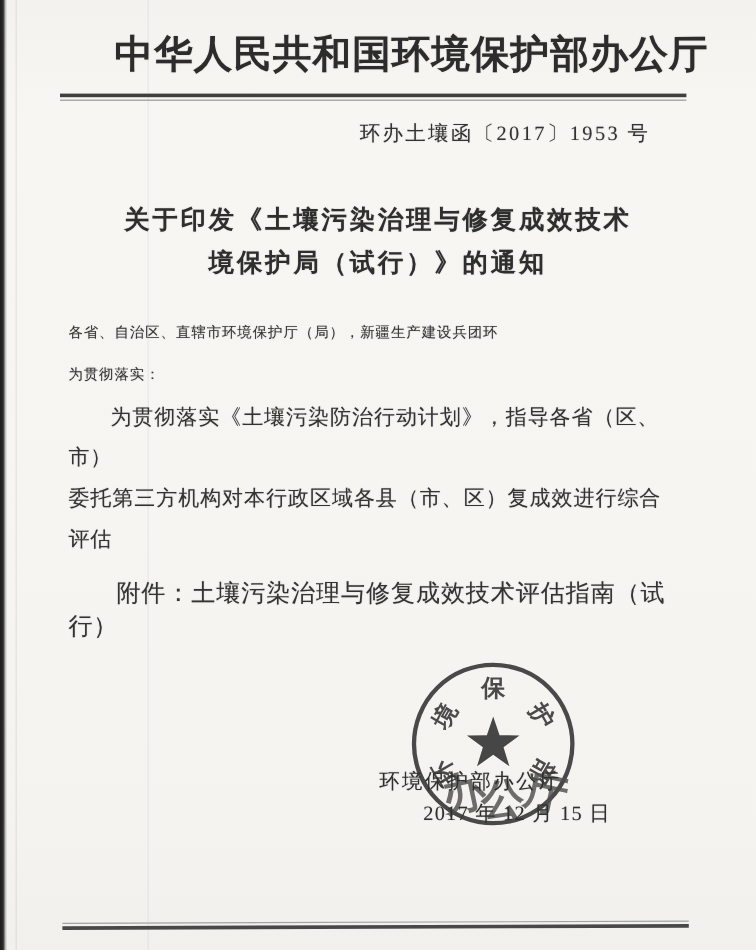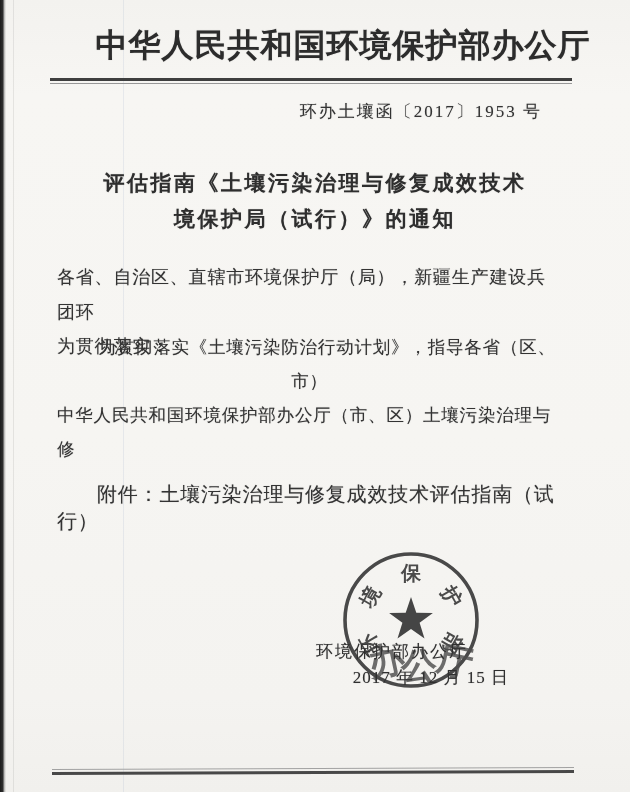--- a/index.html
+++ b/index.html
@@ -38,27 +38,27 @@
   }
   
   .notice-title{
     top:165px;left:0;width:100%;text-align:center;
     font-size:21px;font-weight:bold;letter-spacing:2.5px;line-height:36px;
     color:#2e2e2e;
   }
   
   .addressee{
     top:260px;left:57px;width:505px;
-    font-size:18px;letter-spacing:.8px;line-height:34.5px;color:#333;
+    font-size:12px;letter-spacing:.8px;line-height:34.5px;color:#333;
   }
   .body-para{
     top:330px;left:57px;width:505px;
     font-size:17.5px;letter-spacing:.8px;line-height:34px;color:#333;
   }
-  .body-para .line-indent{text-indent:2em;text-align:center;}
+  .body-para .line-indent{text-indent:2em;}
   .attachment{
     top:481px;left:57px;width:520px;text-indent:2em;
     font-size:20px;letter-spacing:.8px;color:#333;
   }
   
   .seal{position:absolute;left:329px;top:538px;}
   .seal text{font-family:"Liberation Serif","DejaVu Serif",serif;}
   .signature-org{
     top:640px;left:316px;width:200px;text-align:left;
     font-size:17px;letter-spacing:2px;color:#2f2f2f;
@@ -82,32 +82,32 @@
   <div class="crease-1"></div>
   <div class="crease-2"></div>
 
   <div class="txt org-title">中华人民共和国环境保护部办公厅</div>
 
   <div class="rule-head"></div>
 
   <div class="txt doc-number">环办土壤函〔2017〕1953 号</div>
 
   <div class="txt notice-title">
-    <div>评估指南《土壤污染治理与修复成效技术</div>
+    <div>关于印发《土壤污染治理与修复成效技术</div>
     <div>境保护局（试行）》的通知</div>
   </div>
 
   <div class="txt addressee">
     <div>各省、自治区、直辖市环境保护厅（局），新疆生产建设兵团环</div>
     <div>为贯彻落实：</div>
   </div>
 
   <div class="txt body-para">
     <div class="line-indent">为贯彻落实《土壤污染防治行动计划》，指导各省（区、市）</div>
-    <div>中华人民共和国环境保护部办公厅（市、区）土壤污染治理与修</div>
+    <div>委托第三方机构对本行政区域各县（市、区）复成效进行综合评估</div>
   </div>
 
   <div class="txt attachment">附件：土壤污染治理与修复成效技术评估指南（试行）</div>
 
   <svg class="seal" width="164" height="164" viewBox="0 0 164 164">
     <g opacity="0.9">
       <circle cx="82" cy="82" r="66" fill="none" stroke="#373737" stroke-width="3.6"></circle>
       <polygon points="82,59 87.3,74.7 103.9,74.9 90.6,84.8 95.5,100.6 82,91 68.5,100.6 73.4,84.8 60.1,74.9 76.7,74.7" fill="#333333"></polygon>
       <g font-size="20" font-weight="bold" fill="#383838" text-anchor="middle">
         <g transform="rotate(-120 82 82)">

